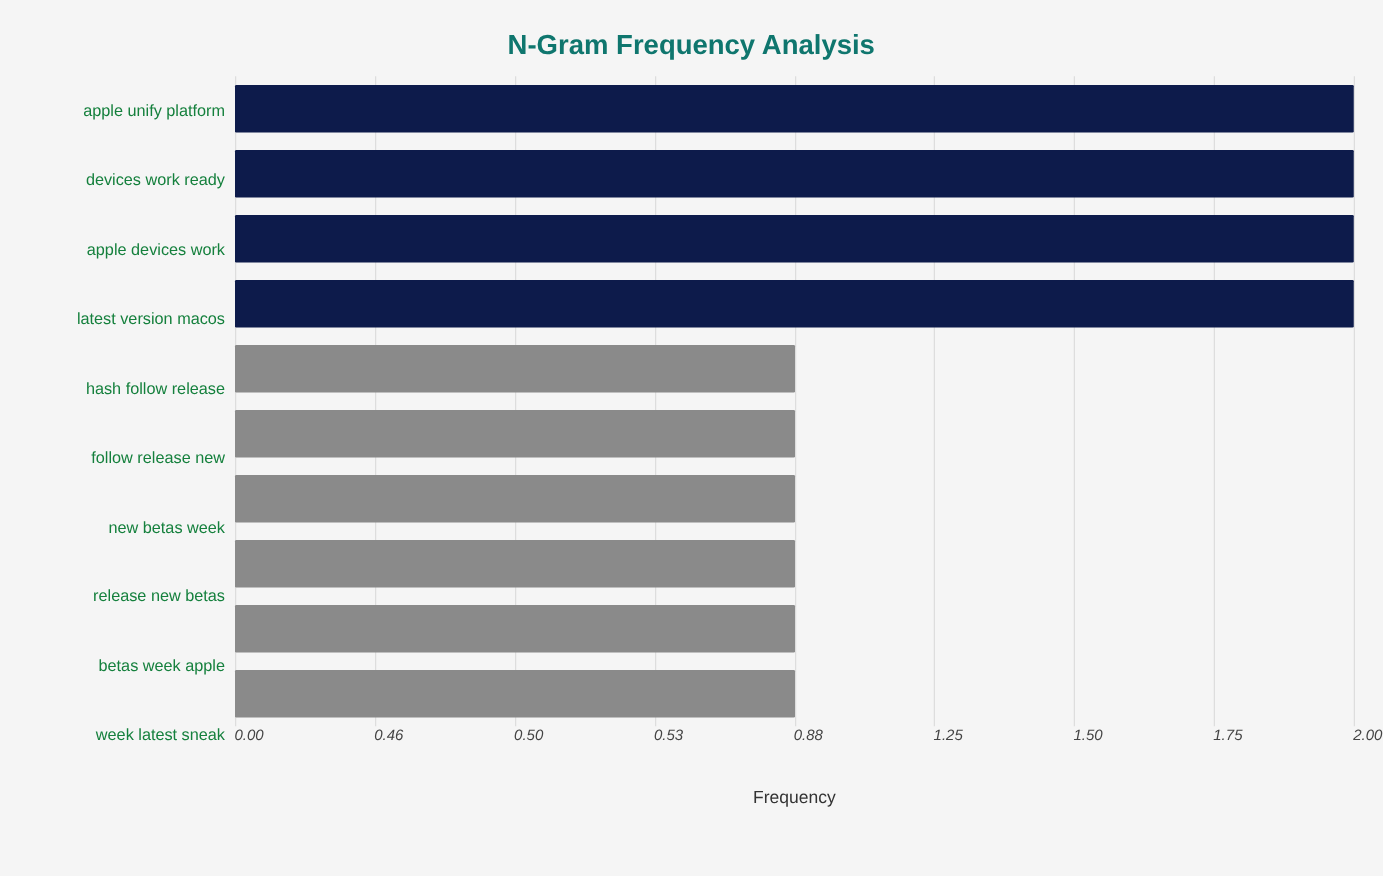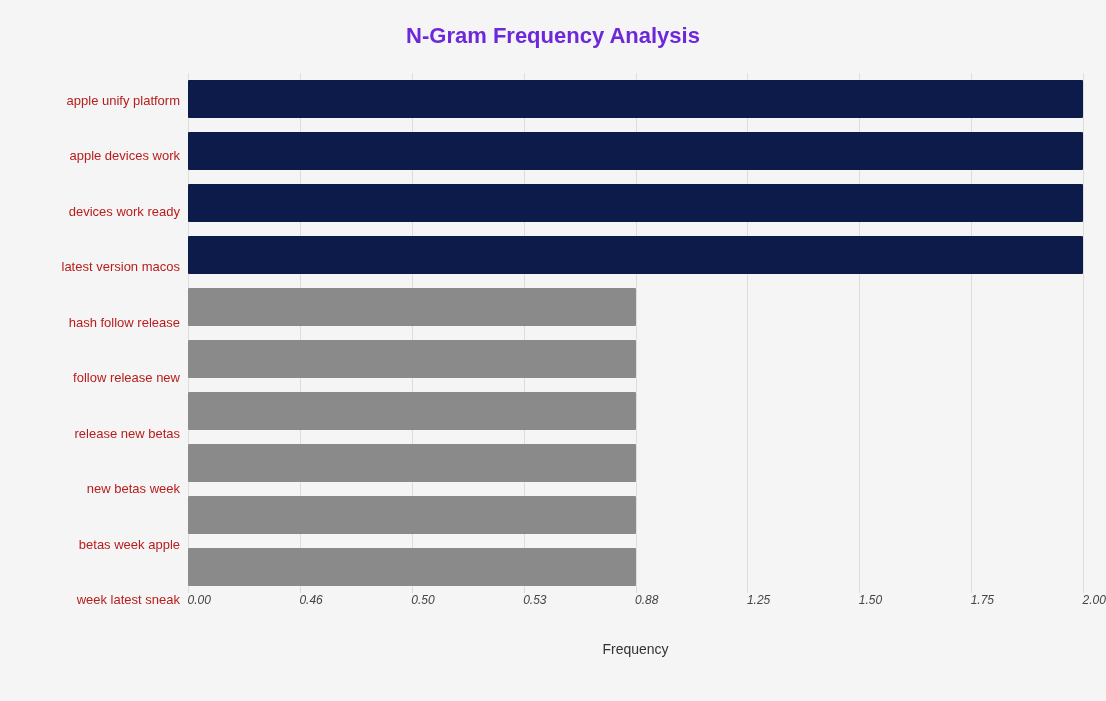--- a/index.html
+++ b/index.html
@@ -16,40 +16,40 @@
       background: #f5f5f5;
       width: 1100px;
       height: 695px;
       padding: 20px 20px 60px 20px;
       position: relative;
     }
     .chart-title {
       text-align: center;
       font-size: 22px;
       font-weight: bold;
-      color: #6d28d9;
-      margin-bottom: 24px;
+      color: #0f766e;
+      margin-bottom: 12px;
     }
     .chart-area {
       display: flex;
       flex-direction: row;
       width: 100%;
       height: calc(100% - 60px);
     }
     .y-axis {
       display: flex;
       flex-direction: column;
       justify-content: space-around;
       width: 165px;
       flex-shrink: 0;
       padding-right: 8px;
     }
     .y-label {
       font-size: 13px;
-      color: #b91c1c;
+      color: #15803d;
       text-align: right;
       line-height: 1.2;
       height: 52px;
       display: flex;
       align-items: center;
       justify-content: flex-end;
     }
     .plot-area {
       flex: 1;
       display: flex;
@@ -108,27 +108,27 @@
     }
   </style>
 </head>
 <body>
 
 <div class="chart-container">
   <div class="chart-title">N-Gram Frequency Analysis</div>
   <div class="chart-area">
     <div class="y-axis" id="y-axis">
         <div class="y-label">apple unify platform</div>
+        <div class="y-label">devices work ready</div>
         <div class="y-label">apple devices work</div>
-        <div class="y-label">devices work ready</div>
         <div class="y-label">latest version macos</div>
         <div class="y-label">hash follow release</div>
         <div class="y-label">follow release new</div>
+        <div class="y-label">new betas week</div>
         <div class="y-label">release new betas</div>
-        <div class="y-label">new betas week</div>
         <div class="y-label">betas week apple</div>
         <div class="y-label">week latest sneak</div>
       </div>
     <div class="plot-area">
       <div class="bars-section" id="bars-section">
 
       <div class="grid-line" style="left: 0%;"></div>
           <div class="grid-line" style="left: 12.5%;"></div>
           <div class="grid-line" style="left: 25%;"></div>
           <div class="grid-line" style="left: 37.5%;"></div>

